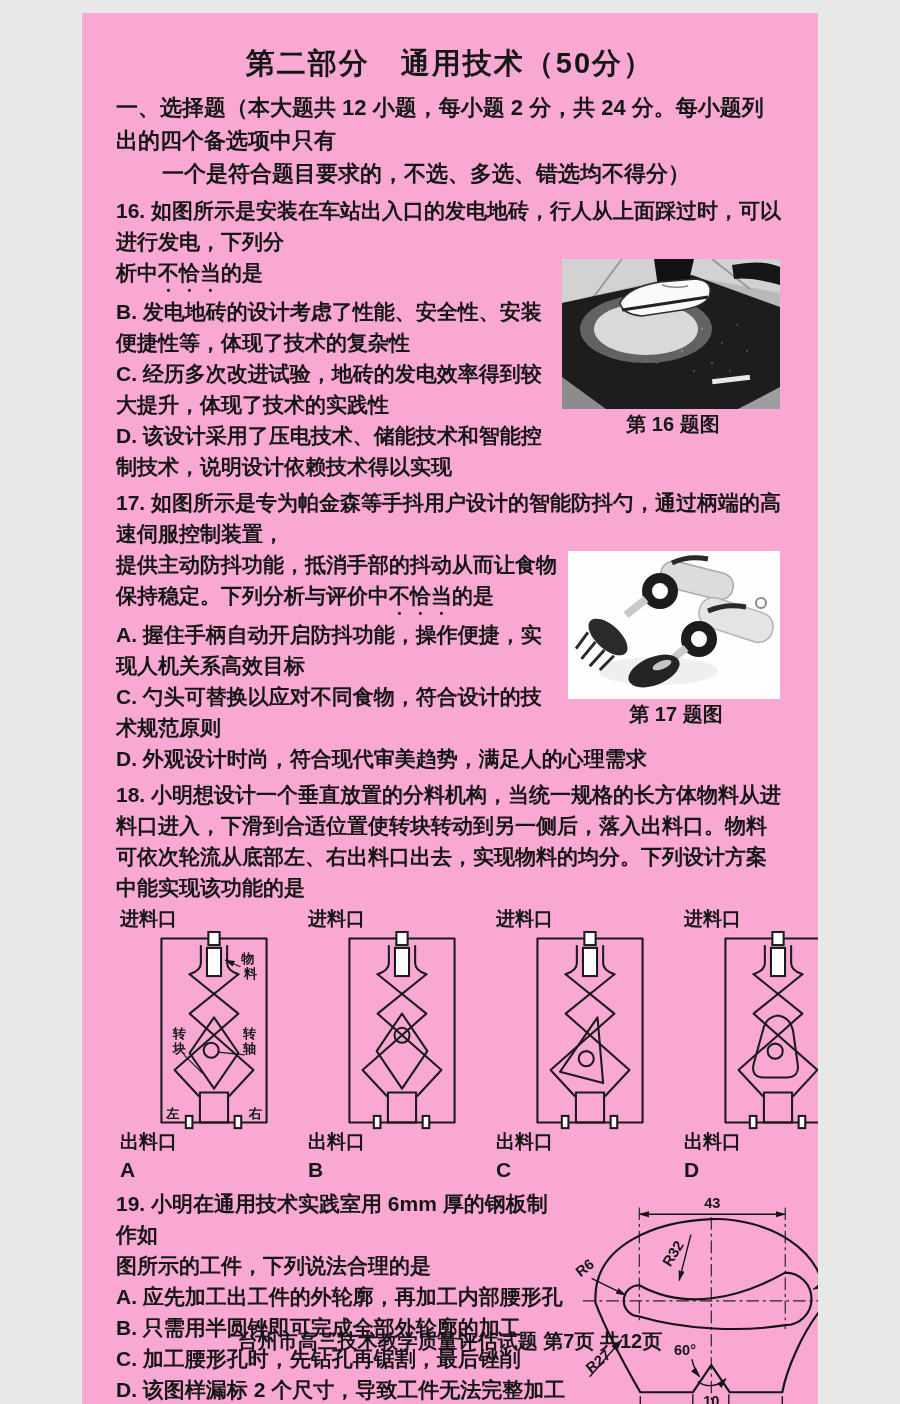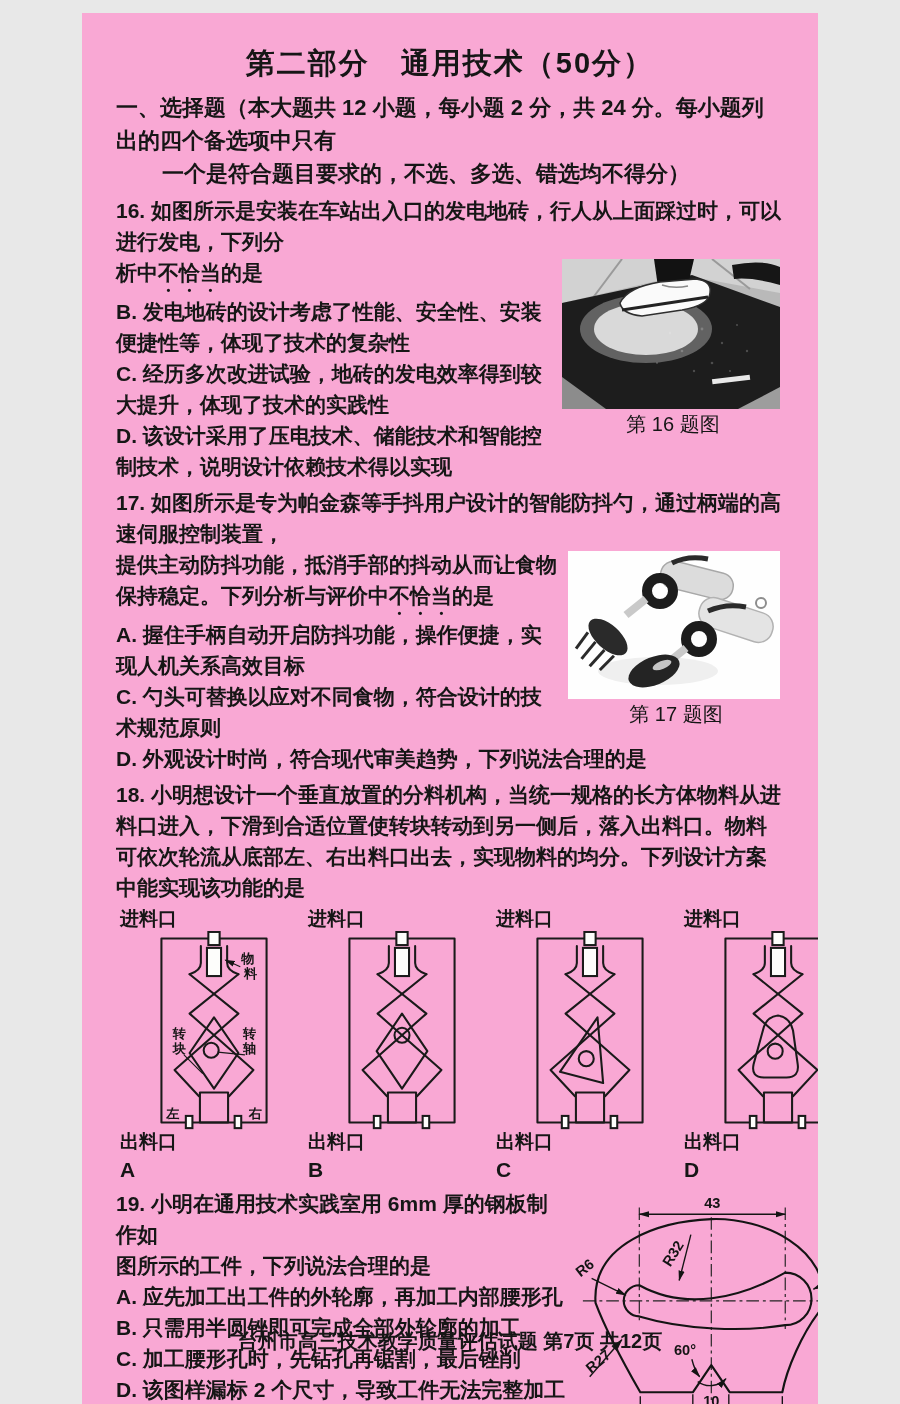--- a/index.html
+++ b/index.html
@@ -10,21 +10,21 @@
     font-family:"Liberation Sans","DejaVu Sans",sans-serif;
     font-weight:600;font-size:21px;line-height:31px;
   }
   .title{font-size:29px;font-weight:800;text-align:center;line-height:40px;margin-bottom:8px;letter-spacing:2px;}
   .section-line{font-weight:800;font-size:22px;line-height:33px;}
   .section-line.indent{padding-left:46px;}
   .q-block{margin-top:5px;}
   .q-block:after{content:"";display:block;clear:both;}
   .stem,.option{font-weight:600;}
   .figure{float:right;text-align:center;margin:2px 0 2px 8px;}
-  .figure .caption{font-size:20px;font-weight:400;line-height:26px;margin-top:2px;}
+  .figure .caption{font-size:20px;font-weight:700;line-height:26px;margin-top:2px;}
   .emph-dots{
     -webkit-text-emphasis:filled dot #161616;text-emphasis:filled dot #161616;
     -webkit-text-emphasis-position:under;text-emphasis-position:under right;
   }
   svg{display:block;}
   .photo{background:#fff;}
   
   .mech-row{display:flex;justify-content:space-between;margin-top:4px;padding:0 4px;}
   .mech-col{width:196px;text-align:left;}
   .mech-col .port-label{font-size:19px;font-weight:700;line-height:24px;}
@@ -144,21 +144,21 @@
           <ellipse cx="94" cy="114" rx="10" ry="4" fill="#ededed" opacity="0.8" transform="rotate(-22 94 114)"></ellipse>
         </g>
       </svg>
       <div class="caption">第 17 题图</div>
     </div>
 
     <div class="stem"><span>提供主动防抖功能，抵消手部的抖动从而让食物保持稳定。下列分析与评价中</span><span class="emph-dots">不恰当</span><span>的是</span></div>
 
     <div class="option">A. 握住手柄自动开启防抖功能，操作便捷，实现人机关系高效目标</div>
     <div class="option">C. 勺头可替换以应对不同食物，符合设计的技术规范原则</div>
-    <div class="option">D. 外观设计时尚，符合现代审美趋势，下列说法合理的是</div>
+    <div class="option">D. 外观设计时尚，符合现代审美趋势，满足人的心理需求</div>
   </div>
 
   <div class="q-block">
     <div class="stem">18. 小明想设计一个垂直放置的分料机构，当统一规格的长方体物料从进料口进入，下滑到合适位置使转块转动到另一侧后，落入出料口。物料可依次轮流从底部左、右出料口出去，实现物料的均分。下列设计方案中能实现该功能的是</div>
 
     <div class="mech-row">
 
       <div class="mech-col">
         <div class="port-label">进料口</div>
         <svg width="188" height="199" viewBox="0 0 200 212">

